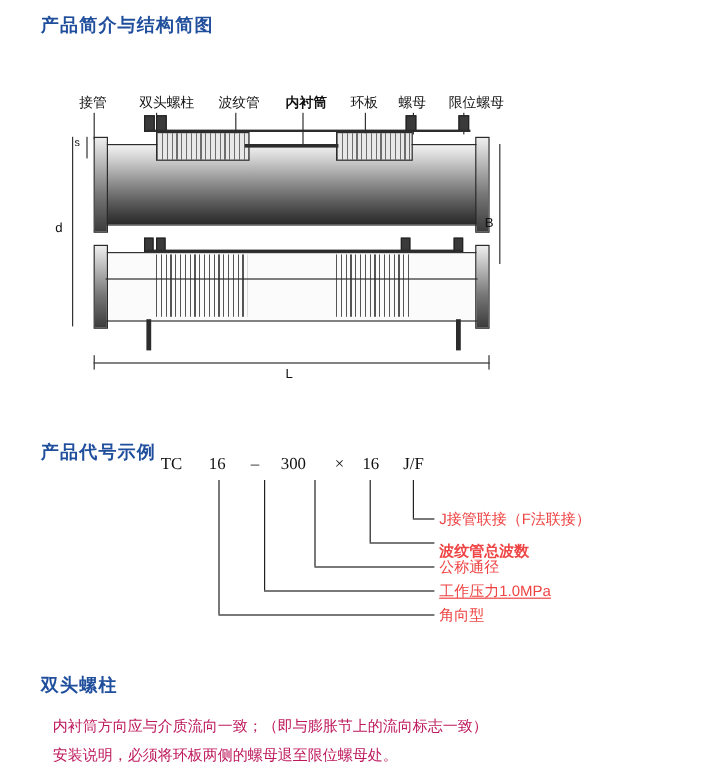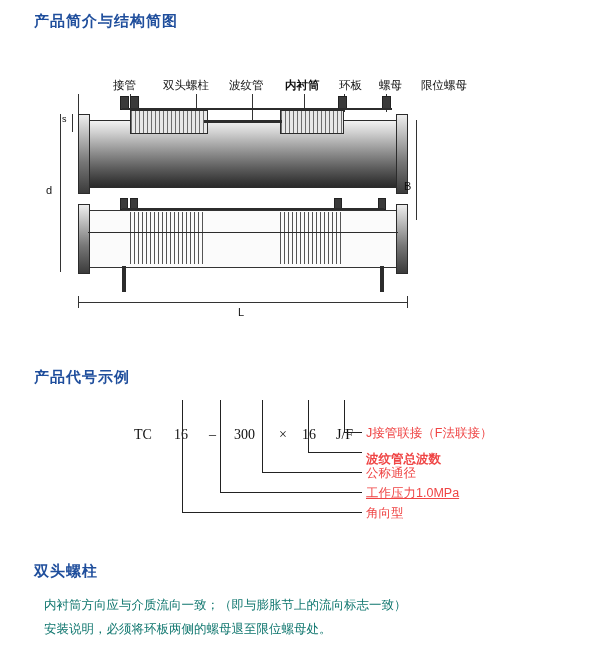--- a/index.html
+++ b/index.html
@@ -27,21 +27,20 @@
   .sec-title.t3{left:34px;top:562px;}
 
   
   .diagram{position:absolute;left:34px;top:62px;width:500px;height:270px;}
 
   .lbl{
     position:absolute;
     font-size:11.5px;
     color:#111;
     white-space:nowrap;
-    margin-left:47px;
   }
   .vline{position:absolute;background:#333;width:1px;}
   .hline{position:absolute;background:#333;height:1px;}
 
   
   .body-top{
     position:absolute;
     left:50px;top:58px;width:318px;height:66px;
     background:linear-gradient(to bottom,#f2f2f2 0%,#cfcfcf 18%,#8e8e8e 48%,#5c5c5c 72%,#3a3a3a 90%,#2a2a2a 100%);
     border:1px solid #2b2b2b;
@@ -73,34 +72,33 @@
   .dim-txt{position:absolute;font-size:11px;color:#111;}
 
   
   .code{position:absolute;left:34px;top:380px;width:530px;height:160px;}
   .code-token{
     position:absolute;
     font-size:14px;
     font-family:"Liberation Serif","DejaVu Serif",serif;
     color:#111;
     white-space:nowrap;
-    margin-top:47px;
   }
   .leader-v{position:absolute;width:1px;background:#222;}
   .leader-h{position:absolute;height:1px;background:#222;}
   .code-note{
     position:absolute;
     font-size:12.5px;
     color:#ef4444;
     white-space:nowrap;
   }
 
   
   .notes{position:absolute;left:44px;top:596px;width:520px;}
-  .notes p{margin:0 0 6px 0;font-size:12.5px;color:#0f766e;line-height:18px;}
+  .notes p{margin:0 0 6px 0;font-size:12.5px;color:#be185d;line-height:18px;}
 </style>
 </head>
 <body>
 
 <div class="page">
 
   <div class="sec-title t1">产品简介与结构简图</div>
 
   <div class="diagram">
 

